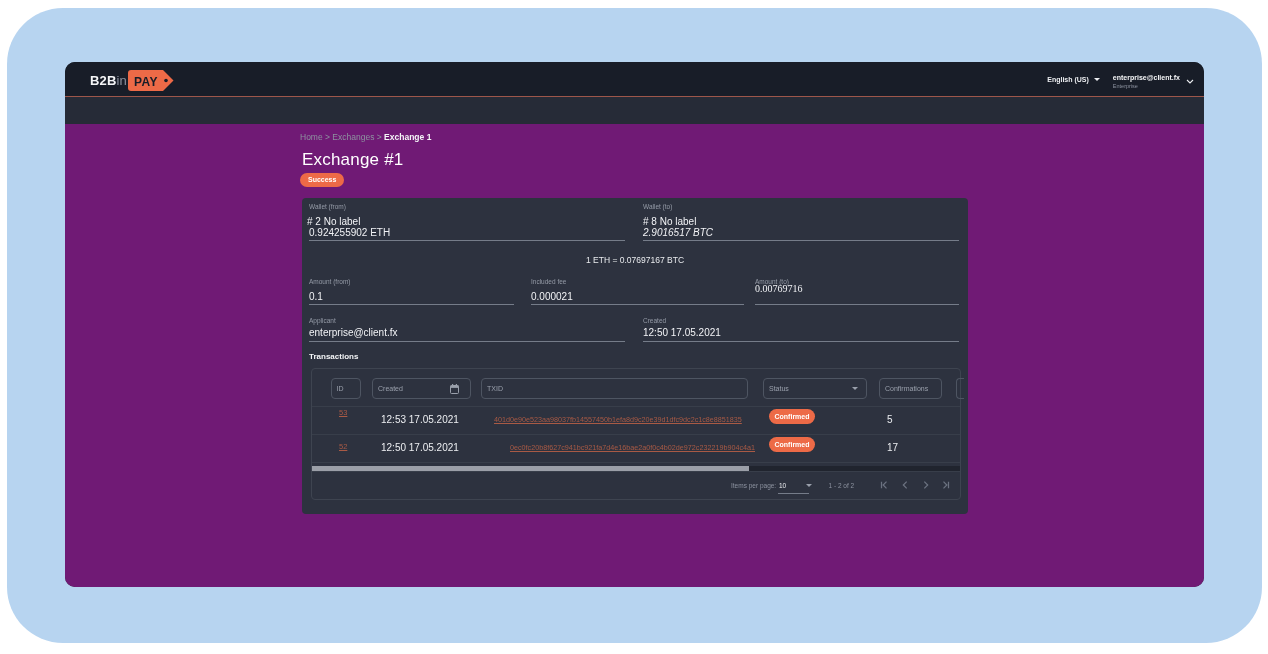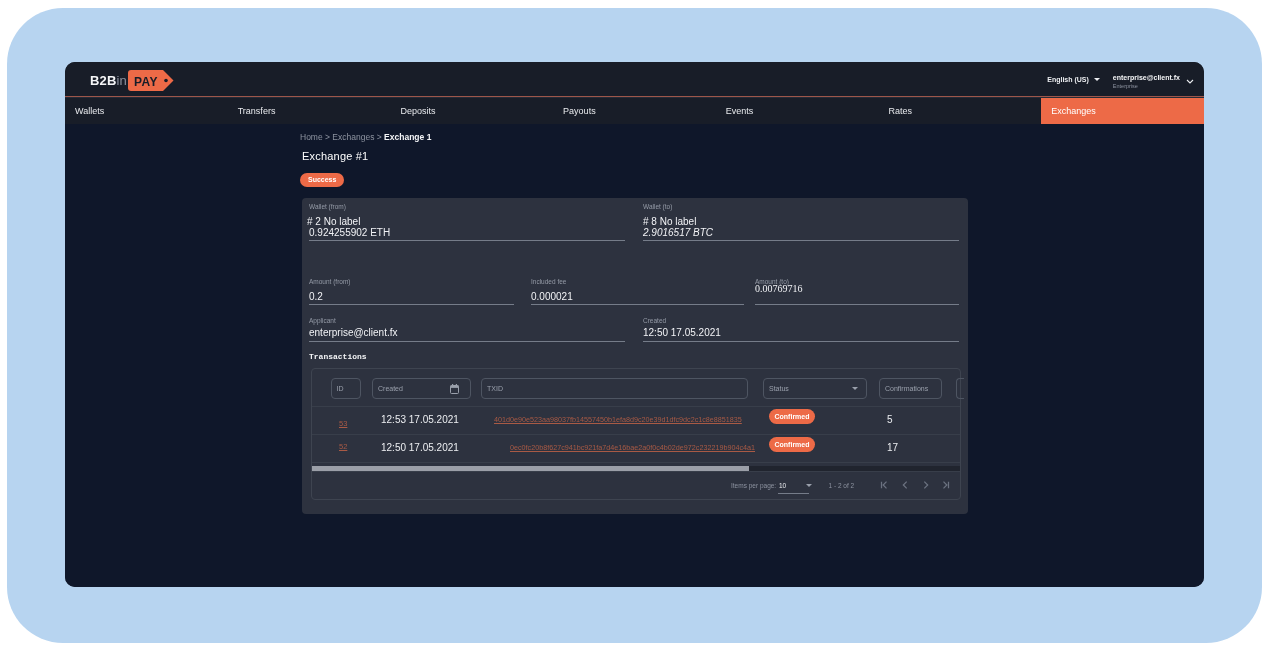--- a/index.html
+++ b/index.html
@@ -14,25 +14,25 @@
 .topright { position:absolute; right:0; top:0; height:35px; display:flex; align-items:center; }
 .lang { font-size:7px; font-weight:bold; color:#eceef1; }
 .caret-d { width:0; height:0; border-left:3px solid transparent; border-right:3px solid transparent; border-top:3.5px solid #eceef1; display:inline-block; margin-left:5px; }
 .account { margin-left:13px; text-align:left; margin-top:3px; }
 .acc-email { font-size:7px; font-weight:bold; color:#f4f5f7; line-height:9px; }
 .acc-sub { font-size:5.5px; color:#8d93a0; line-height:7px; margin-top:1px; }
 .chev { margin-left:6px; margin-right:10px; }
 .nav { position:absolute; left:0; top:36px; width:100%; height:26px; background:#181d28; display:flex; }
 .nav .item { width:162.71px; height:26px; line-height:26px; padding-left:10px; font-size:9px; color:#e8eaed; }
 .nav .item.active { background:#ed6a47; color:#fff; flex:1; }
-.content { position:absolute; left:0; top:62px; width:100%; height:463px; background:#0f172a; }
+.content { position:absolute; left:0; top:62px; width:100%; height:463px; background:#701a75; }
 .col { position:absolute; left:237px; top:0; width:666px; }
 .crumb { position:absolute; left:-2px; top:8px; font-size:8.5px; color:#8d93a0; }
 .crumb b { color:#f4f5f7; }
-.title { position:absolute; left:0; top:26px; font-size:11px; font-weight:500; color:#fff; letter-spacing:0.2px; }
+.title { position:absolute; left:0; top:26px; font-size:17px; font-weight:500; color:#fff; letter-spacing:0.2px; }
 .badge { position:absolute; left:-2px; top:49px; height:14px; padding:0 8px; background:#ed6a47; border-radius:8px; font-size:7px; font-weight:bold; color:#fff; line-height:14px; }
 .panel { position:absolute; left:0; top:73.5px; width:666px; height:316px; background:#2d323f; border-radius:4px; }
 .fl { position:absolute; font-size:6.5px; color:#959ba7; }
 .fv { position:absolute; font-size:10px; color:#f2f3f6; }
 .ul { position:absolute; height:1px; background:#757c89; }
 .rate { position:absolute; width:100%; text-align:center; font-size:8.5px; color:#e9ebee; }
 .th { position:absolute; font-size:8px; font-weight:bold; color:#f4f5f7; }
 .card { position:absolute; left:9px; top:170.5px; width:650px; height:131.5px; border:1px solid #3e4450; border-radius:4px; }
 .fbox { position:absolute; top:9px; height:21px; border:1px solid #4e5562; border-radius:4px; font-size:7px; color:#9aa0ac; line-height:19px; padding-left:5px; }
 .sep { position:absolute; left:0; width:100%; height:1px; background:#383e4a; }
@@ -66,82 +66,74 @@
         <span class="caret-d"></span>
       <div class="account">
         <div class="acc-email">enterprise@client.fx</div>
         <div class="acc-sub">Enterprise</div>
       </div>
       <svg class="chev" style="margin-top:3px" width="8" height="5" viewBox="0 0 8 5">
           <path d="M1 1 L4 4 L7 1" stroke="#e8eaed" stroke-width="1.1" fill="none"></path>
         </svg>
     </div>
   </div>
-  <div class="nav">
-    <div class="item">Wallets</div>
-    <div class="item">Transfers</div>
-    <div class="item">Deposits</div>
-    <div class="item">Payouts</div>
-    <div class="item">Events</div>
-    <div class="item">Rates</div>
-    <div class="item active">Exchanges</div>
-  </div>
   <div class="content">
     <div class="col">
       <div class="crumb">Home &gt; Exchanges &gt; <b>Exchange 1</b></div>
       <div class="title">Exchange #1</div>
       <div class="badge">Success</div>
       <div class="panel">
 
         <div class="fl" style="left:7px; top:5px;">Wallet (from)</div>
         <div class="fv" style="left:5px; top:18.5px;"># 2 No label</div>
         <div class="fv" style="left:7px; top:29px;">0.924255902 ETH</div>
         <div class="ul" style="left:7px; top:42px; width:316px;"></div>
         <div class="fl" style="left:341px; top:5px;">Wallet (to)</div>
         <div class="fv" style="left:341px; top:18.5px;"># 8 No label</div>
         <div class="fv" style="left:341px; top:29px;font-style:italic;">2.9016517 BTC</div>
         <div class="ul" style="left:341px; top:42px; width:316px;"></div>
 
+        <div class="rate" style="top:57.5px;">1 ETH = 0.07697167 BTC</div>
 
         <div class="fl" style="left:7px; top:80.5px;">Amount (from)</div>
-        <div class="fv" style="left:7px; top:93px;">0.2</div>
+        <div class="fv" style="left:7px; top:93px;">0.1</div>
         <div class="ul" style="left:7px; top:106px; width:205px;"></div>
         <div class="fl" style="left:229px; top:80.5px;">Included fee</div>
         <div class="fv" style="left:229px; top:93px;">0.000021</div>
         <div class="ul" style="left:229px; top:106px; width:213px;"></div>
         <div class="fl" style="left:453px; top:80.5px;">Amount (to)</div>
         <div class="fv" style="left:453px; top:85px;font-family:Liberation Serif, serif;">0.00769716</div>
         <div class="ul" style="left:453px; top:106px; width:204px;"></div>
 
         <div class="fl" style="left:7px; top:119px;">Applicant</div>
         <div class="fv" style="left:7px; top:129.5px;">enterprise@client.fx</div>
         <div class="ul" style="left:7px; top:143px; width:316px;"></div>
         <div class="fl" style="left:341px; top:119px;">Created</div>
         <div class="fv" style="left:341px; top:129.5px;">12:50 17.05.2021</div>
         <div class="ul" style="left:341px; top:143px; width:316px;"></div>
 
-        <div class="th" style="left:7px; top:154px;font-family:Liberation Mono, monospace;">Transactions</div>
+        <div class="th" style="left:7px; top:154px;">Transactions</div>
         <div class="card">
           <div class="fbox" style="left:18.5px; width:30px;">ID</div>
           <div class="fbox" style="left:60px; width:99px;">Created
             <svg style="position:absolute; right:11px; top:5px;" width="9" height="10" viewBox="0 0 9 10">
                 <rect x="0.5" y="1.5" width="8" height="8" rx="1" fill="none" stroke="#9aa0ac" stroke-width="1"></rect>
                 <rect x="0.5" y="1.5" width="8" height="2.4" fill="#9aa0ac"></rect>
                 <rect x="2" y="0" width="1.2" height="2" fill="#9aa0ac"></rect>
                 <rect x="5.8" y="0" width="1.2" height="2" fill="#9aa0ac"></rect>
               </svg>
           </div>
           <div class="fbox" style="left:169px; width:267px;">TXID</div>
           <div class="fbox" style="left:451px; width:104px;">Status
             <span class="caret-d" style="position:absolute; right:8px; top:8px; border-top-color:#9aa0ac;"></span>
           </div>
           <div class="fbox" style="left:567px; width:63px;">Confirmations</div>
           <div class="fbox" style="left:643.5px; width:8px; border-right:none; border-top-right-radius:0; border-bottom-right-radius:0;"></div>
           <div class="sep" style="top:37px;"></div>
-          <div class="idlink" style="left:27px; top:50px;">53</div>
+          <div class="idlink" style="left:27px; top:39px;">53</div>
           <div class="rowtxt" style="left:69px; top:45px;">12:53 17.05.2021</div>
           <div class="txid" style="left:182px; top:45.5px;">401d0e90e523aa98037fb14557450b1efa8d9c20e39d1dfc9dc2c1c8e8851835</div>
           <div class="pill" style="left:457px; top:40px;">Confirmed</div>
           <div class="rowtxt" style="left:575px; top:45px;">5</div>
           <div class="sep" style="top:65px;"></div>
           <div class="idlink" style="left:27px; top:73px;text-decoration:underline;">52</div>
           <div class="rowtxt" style="left:69px; top:73px;">12:50 17.05.2021</div>
           <div class="txid" style="left:182px; top:73.5px;margin-left:16px;">0ec0fc20b8f627c941bc921fa7d4e16bae2a0f0c4b02de972c232219b904c4a1</div>
           <div class="pill" style="left:457px; top:68px;">Confirmed</div>
           <div class="rowtxt" style="left:575px; top:73px;">17</div>

